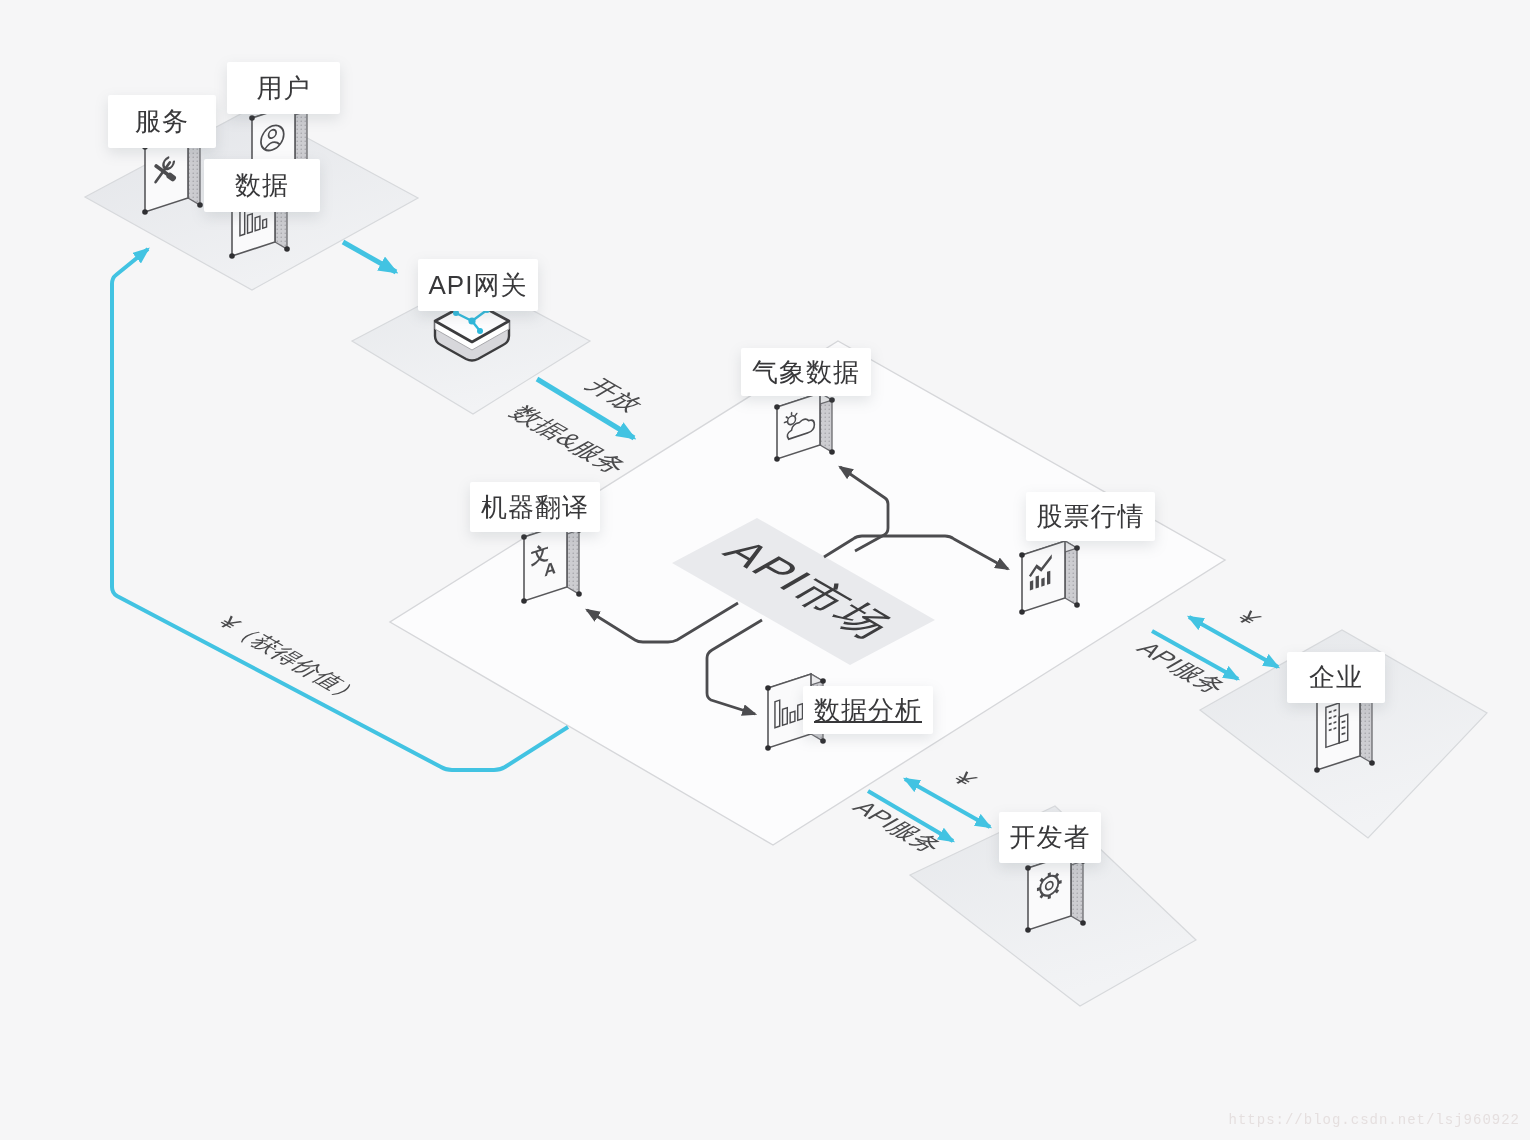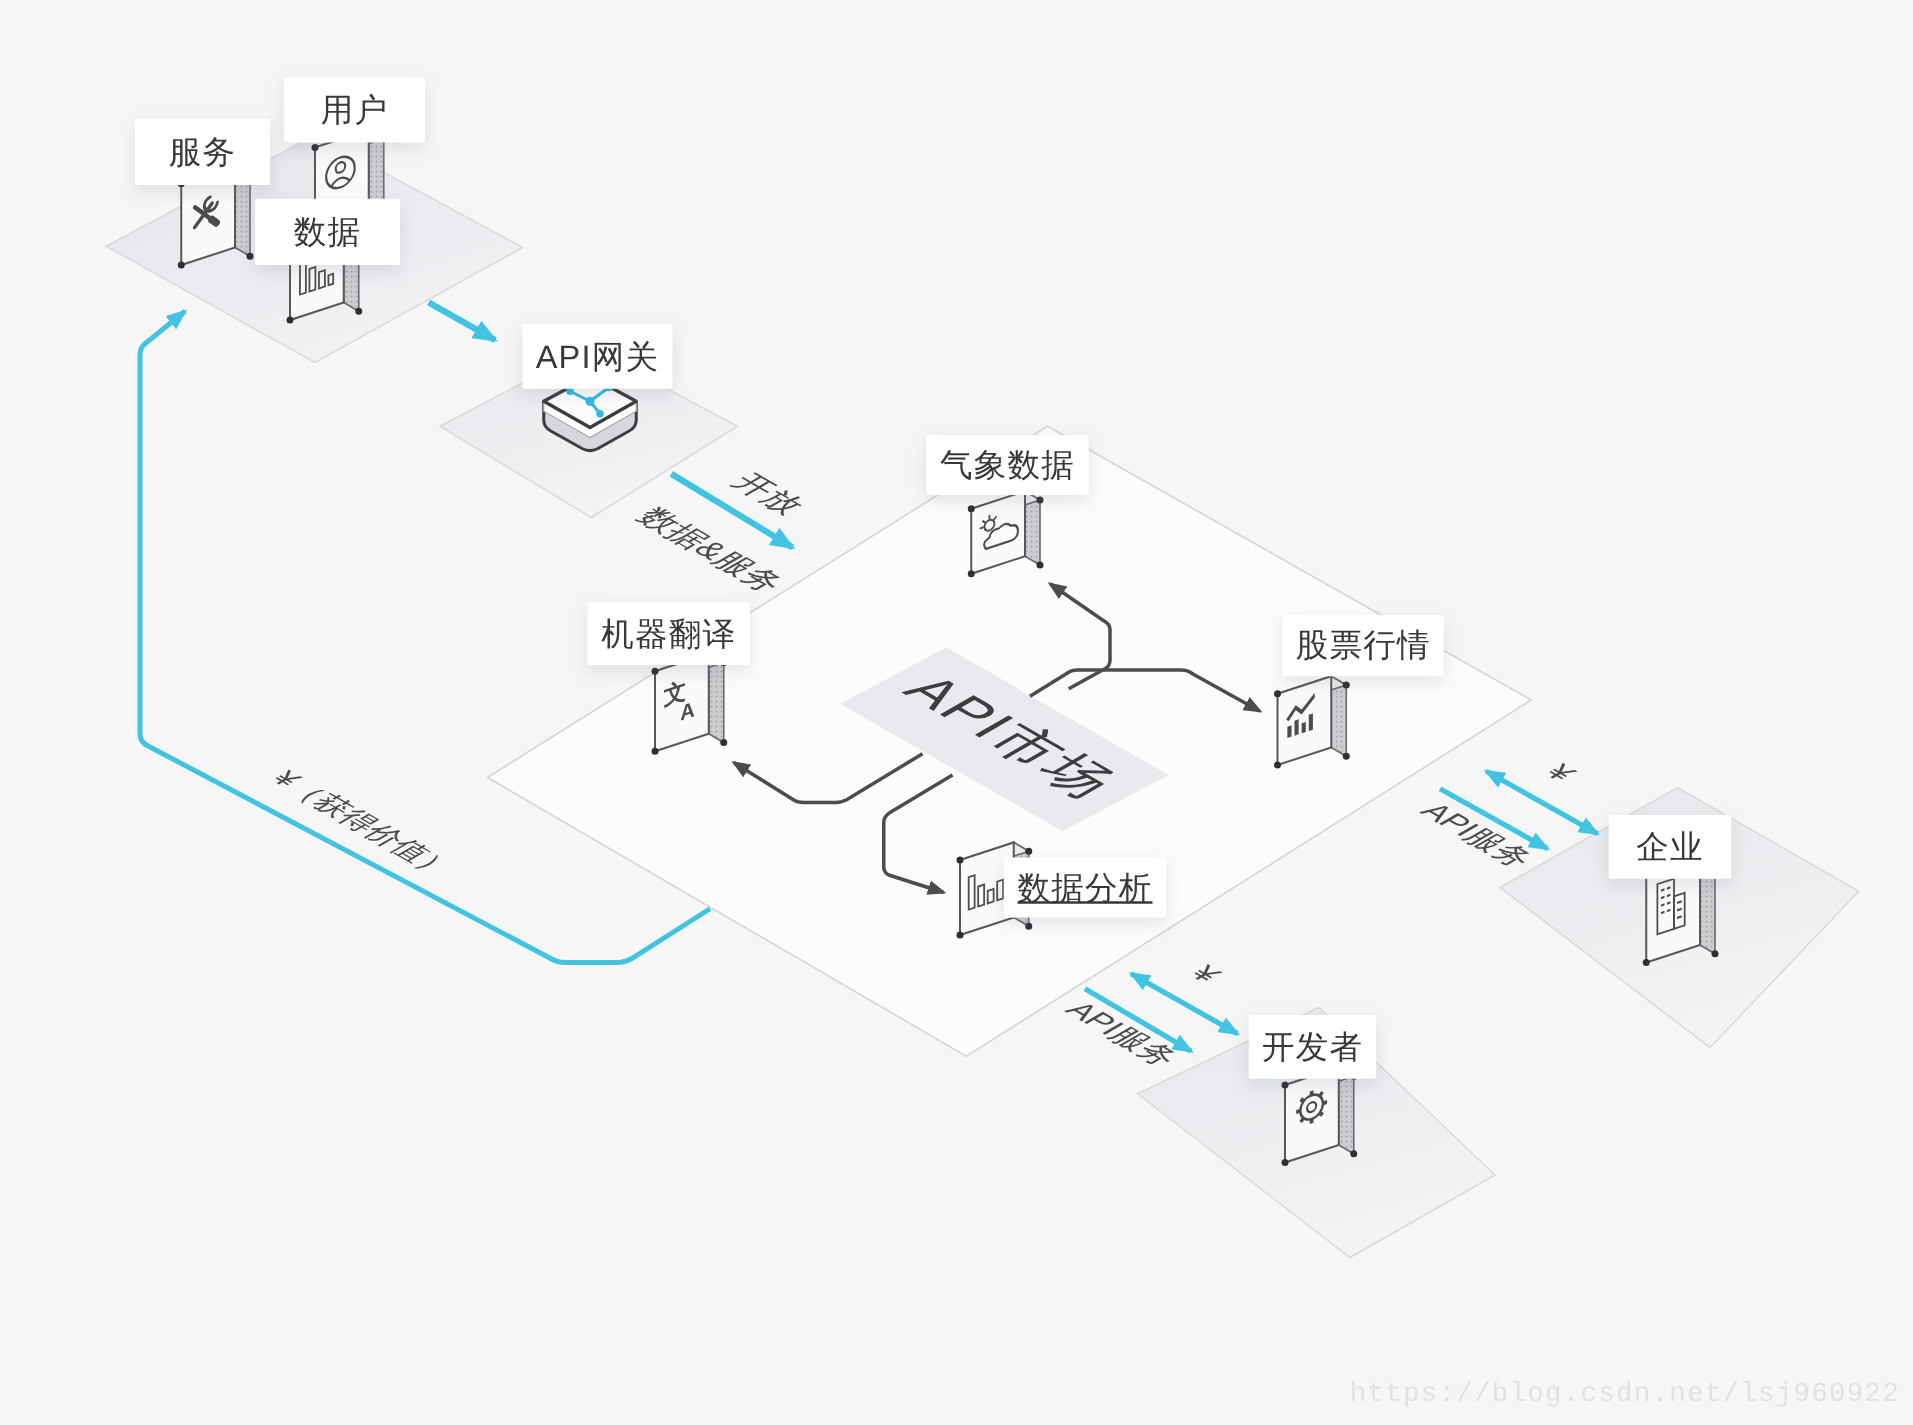--- a/index.html
+++ b/index.html
@@ -22,21 +22,21 @@
   #lbl-gateway {left:418px;top:259px;width:120px;height:52px;}
   #lbl-weather {left:741px;top:348px;width:130px;height:48px;}
   #lbl-translate{left:470px;top:482px;width:130px;height:50px;}
   #lbl-stock   {left:1026px;top:492px;width:129px;height:49px;}
   #lbl-analysis{left:803px;top:686px;width:130px;height:48px;text-decoration:underline;}
   #lbl-enterprise{left:1287px;top:652px;width:98px;height:51px;}
   #lbl-developer {left:999px;top:812px;width:102px;height:51px;}
   #watermark{
     position:absolute;right:10px;bottom:12px;
     font-family:"Liberation Mono","DejaVu Sans Mono",monospace;
-    font-size:22px;letter-spacing:1px;color:#e5dfdf;text-align:right;
+    font-size:14px;letter-spacing:1px;color:#e5dfdf;text-align:right;
   }
   .iso-text{font-family:"Liberation Sans","DejaVu Sans",sans-serif;}
 </style>
 </head>
 <body>
 
 <svg id="scene" width="1530" height="1140" viewBox="0 0 1530 1140">
   <defs>
     <linearGradient id="gPlat" x1="0" y1="0" x2="0.6" y2="1">
       <stop offset="0" stop-color="#e2e4e8"></stop>

